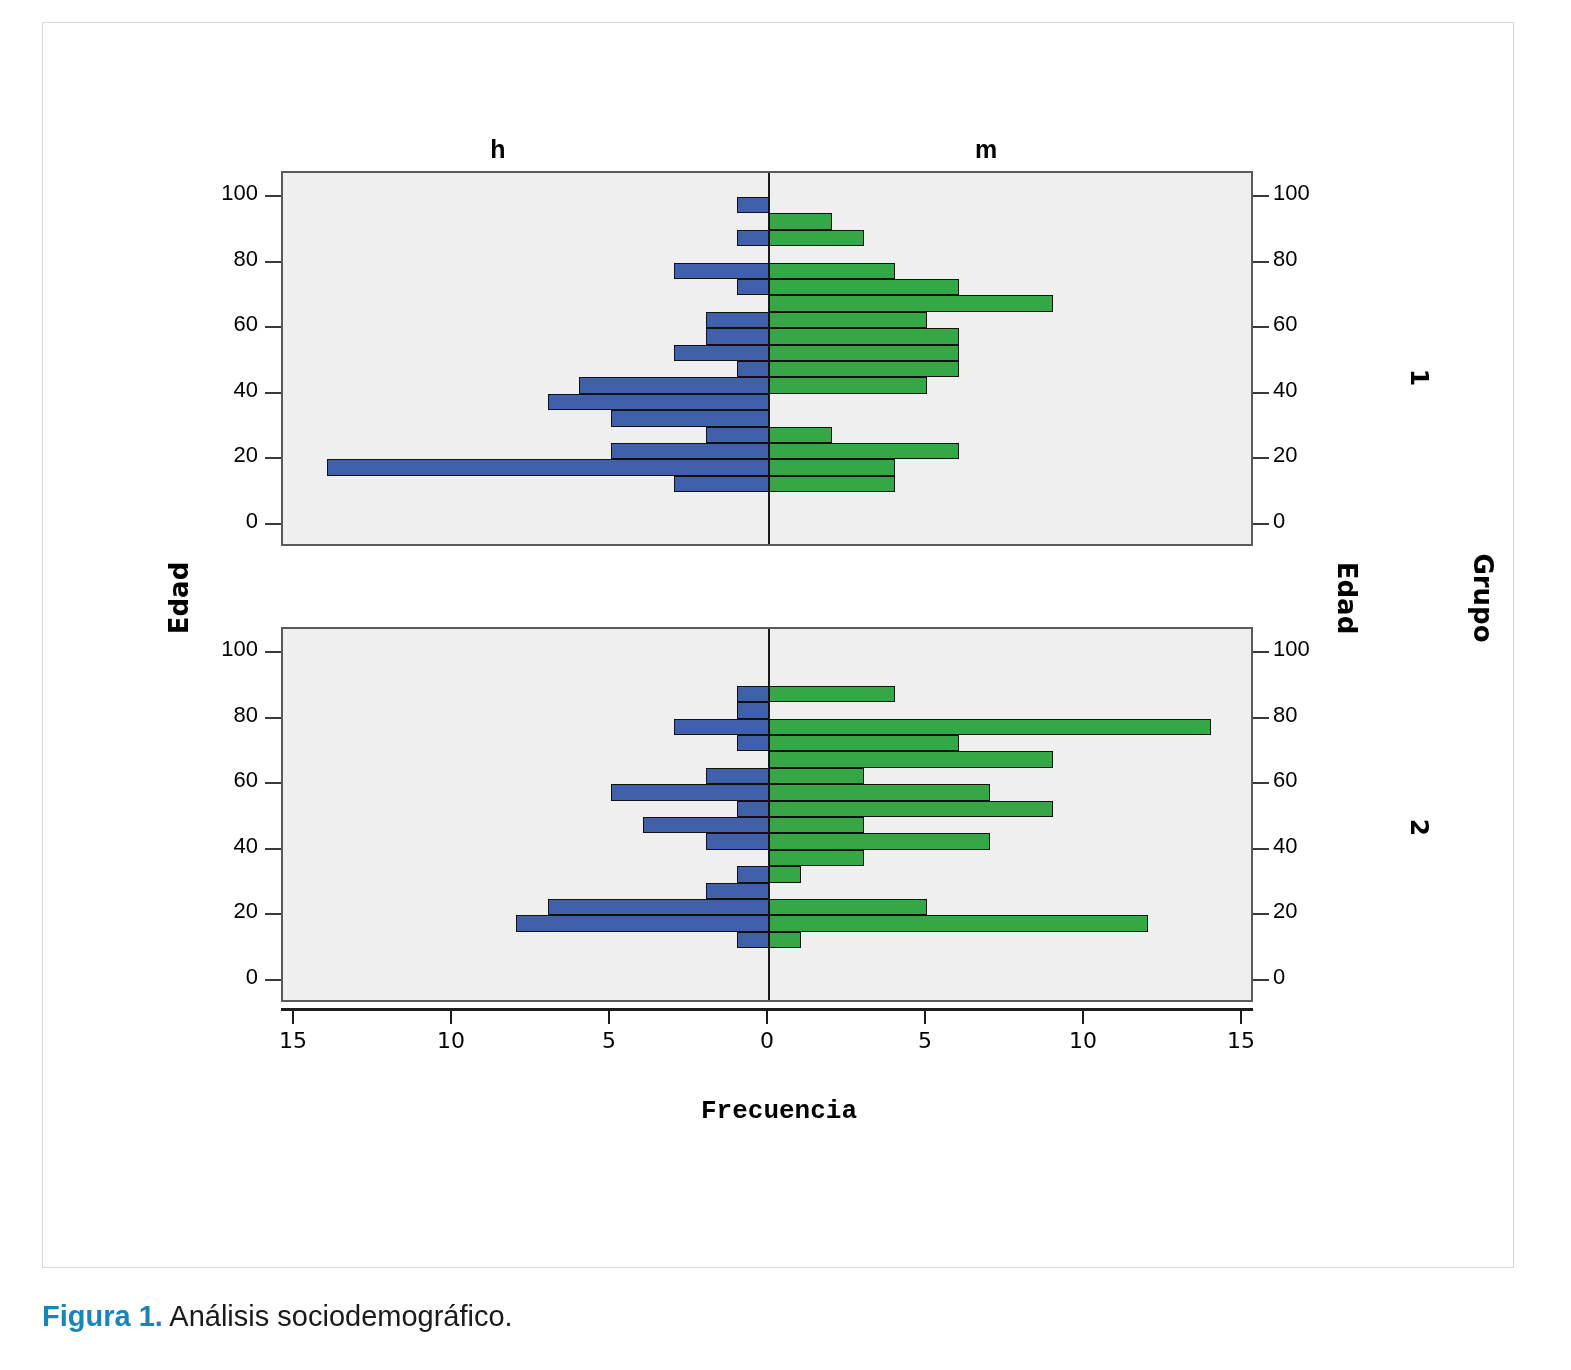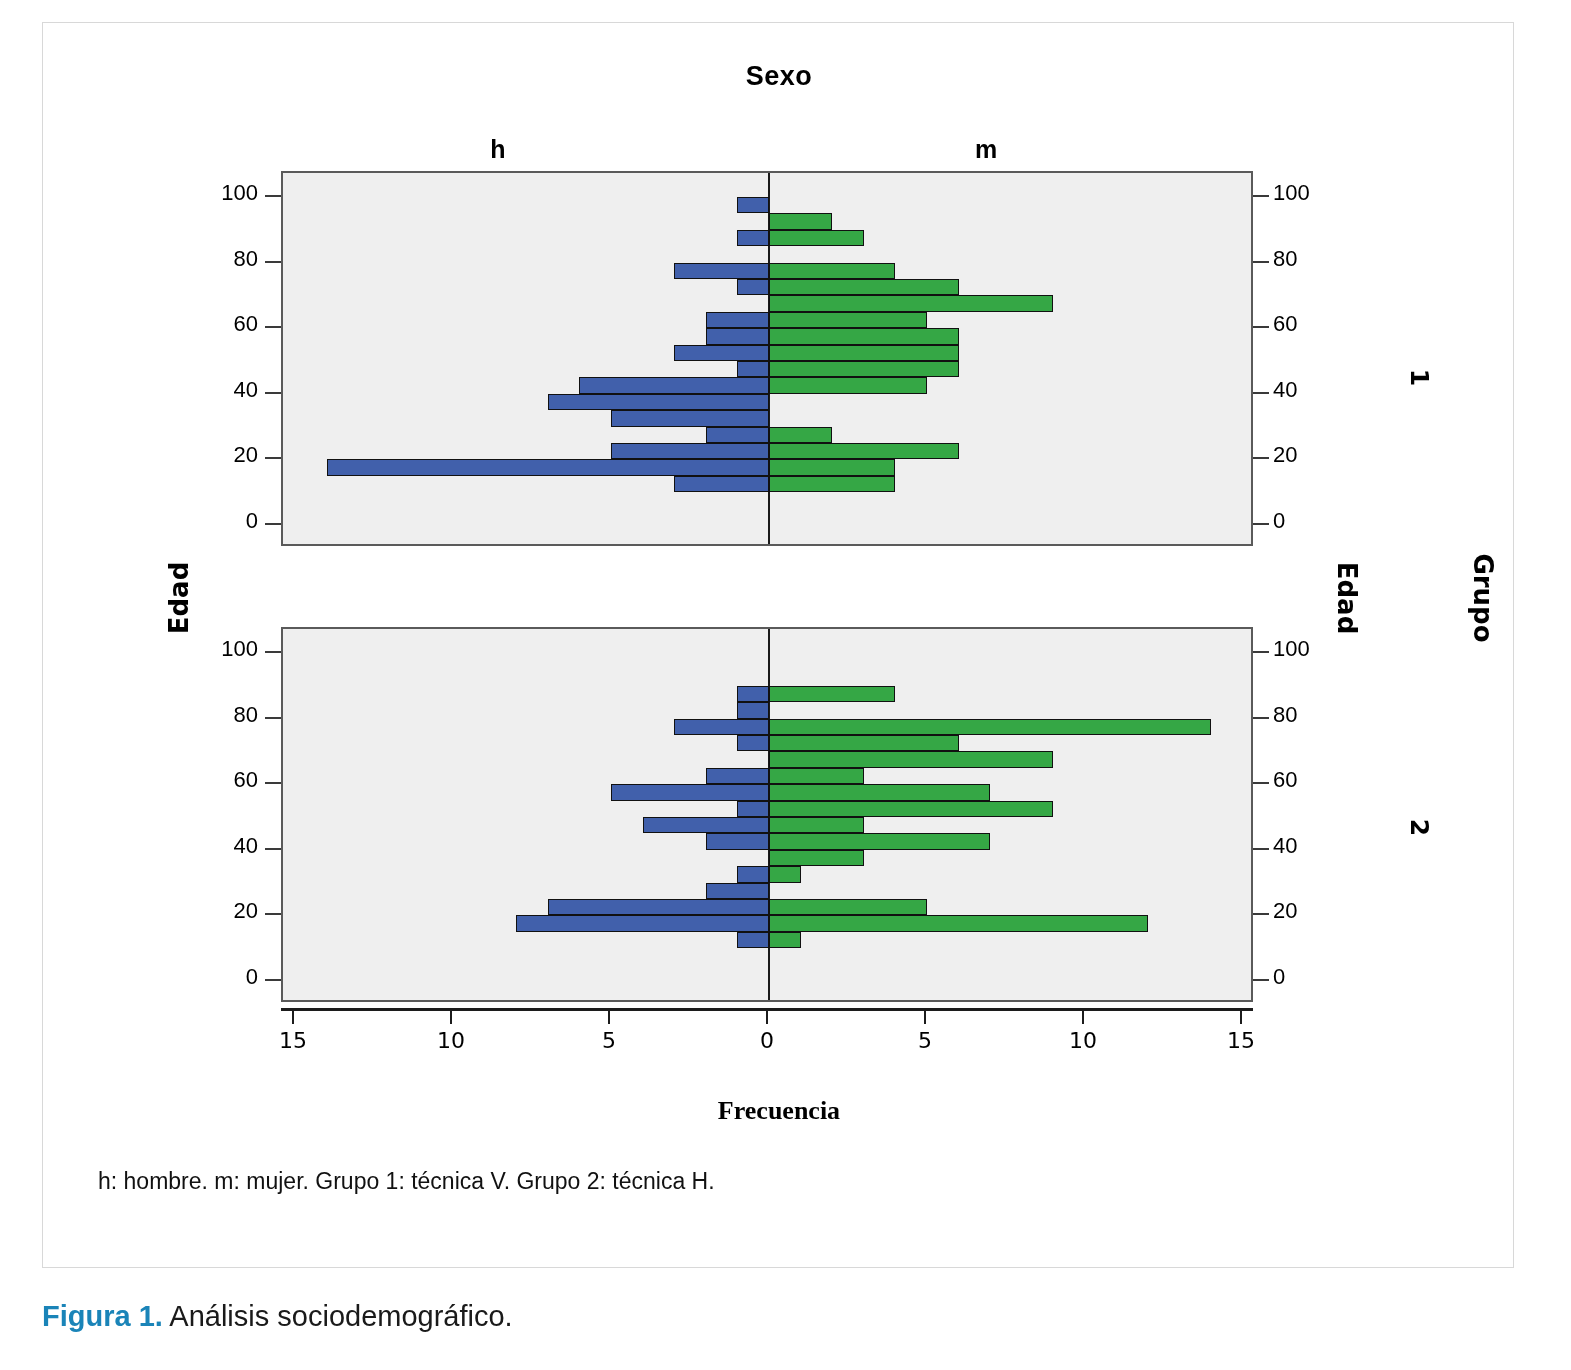--- a/index.html
+++ b/index.html
@@ -22,33 +22,32 @@
   .xaxis-line{position:absolute;height:3px;background:#1c1c1c;}
   .xtick{position:absolute;width:2px;height:13px;background:#1c1c1c;}
   .xticklabel{position:absolute;font-size:22px;color:#000;font-family:"DejaVu Sans",sans-serif;text-align:center;}
 
   .rot{position:absolute;transform-origin:50% 50%;white-space:nowrap;font-weight:bold;color:#000;font-family:"DejaVu Sans",sans-serif;}
   .edad-left{font-size:26px;transform:rotate(-90deg);}
   .edad-right{font-size:26px;transform:rotate(90deg);}
   .grupo-right{font-size:26px;transform:rotate(90deg);}
   .grp-num{font-size:25px;transform:rotate(90deg);font-weight:bold;}
 
-  .freq{position:absolute;left:0;top:1073px;width:1472px;text-align:center;font-size:26px;font-weight:bold;color:#000;font-family:Liberation Serif, serif;}
+  .freq{position:absolute;left:0;top:1073px;width:1472px;text-align:center;font-size:26px;font-weight:bold;color:#000;font-family:Liberation Mono, monospace;}
   .note{position:absolute;left:55px;top:1145px;font-size:23px;color:#111;font-family:"Liberation Sans",sans-serif;}
 
   .figcap{position:absolute;left:42px;top:1300px;font-size:29px;color:#1a1a1a;font-family:"Liberation Sans",sans-serif;}
   .figcap b{color:#1a84b8;font-weight:bold;}
 </style>
 </head>
 <body>
 
 <div class="page">
   <div class="card">
 
-    <div class="sexo-title">Sexo</div>
     <div class="col-h">h</div>
     <div class="col-m">m</div>
 
     <div id="panels-root">
         <div class="panel" style="left: 238px; top: 148px; width: 972px; height: 375px;">
           <div class="center-line" style="left: 485px;"></div>
           <div class="bar h" style="top: 24px; height: 16.4px; left: 454.4px; width: 31.6px;"></div>
           <div class="bar h" style="top: 56.8px; height: 16.4px; left: 454.4px; width: 31.6px;"></div>
           <div class="bar h" style="top: 89.6px; height: 16.4px; left: 391.2px; width: 94.8px;"></div>
           <div class="bar h" style="top: 106px; height: 16.4px; left: 454.4px; width: 31.6px;"></div>
@@ -178,20 +177,19 @@
       </div>
 
     <div class="freq">Frecuencia</div>
 
     <div class="rot edad-left" id="edad-left" style="left: 100px; top: 560px;">Edad</div>
     <div class="rot edad-right" id="edad-right" style="left: 1268px; top: 560px;">Edad</div>
     <div class="rot grupo-right" id="grupo-right" style="left: 1395px; top: 560px;">Grupo</div>
     <div class="rot grp-num" id="grp1" style="left: 1368px; top: 340px;">1</div>
     <div class="rot grp-num" id="grp2" style="left: 1368px; top: 790px;">2</div>
 
-    <div class="note">h: hombre. m: mujer. Grupo 1: técnica V. Grupo 2: técnica H.</div>
   </div>
 
   <div class="figcap">
     <b>Figura 1.</b>
     <span>Análisis sociodemográfico.</span>
   </div>
 </div>
 
 </body></html>

